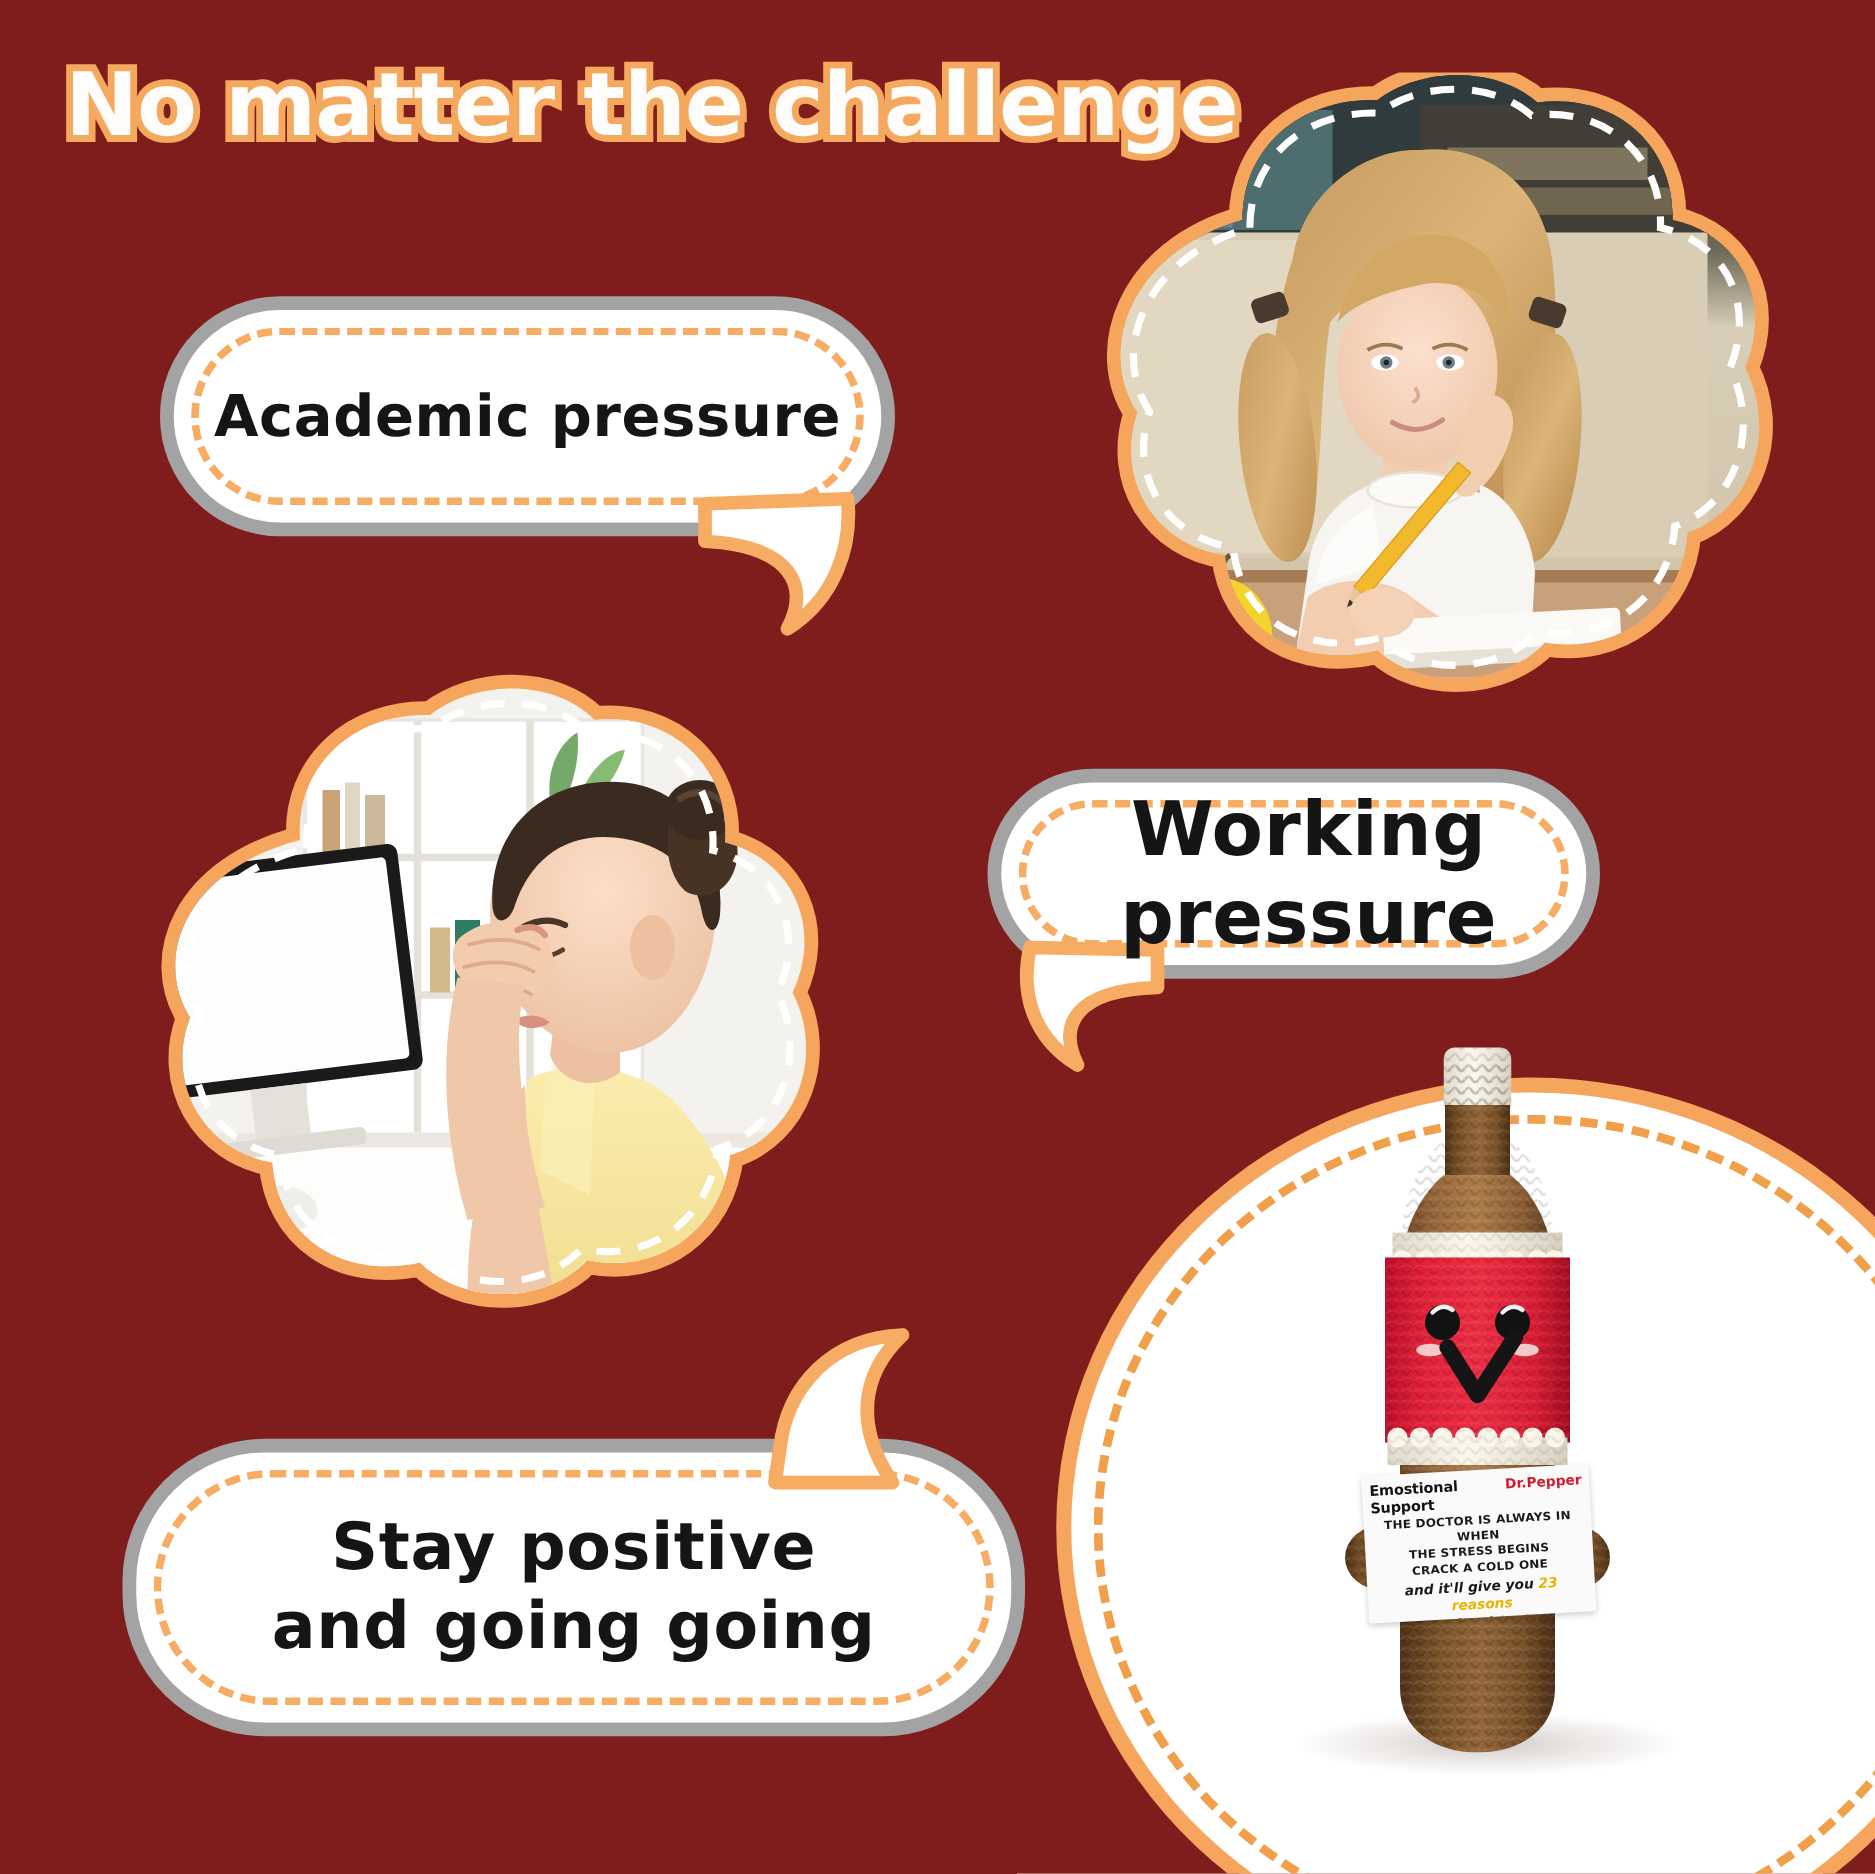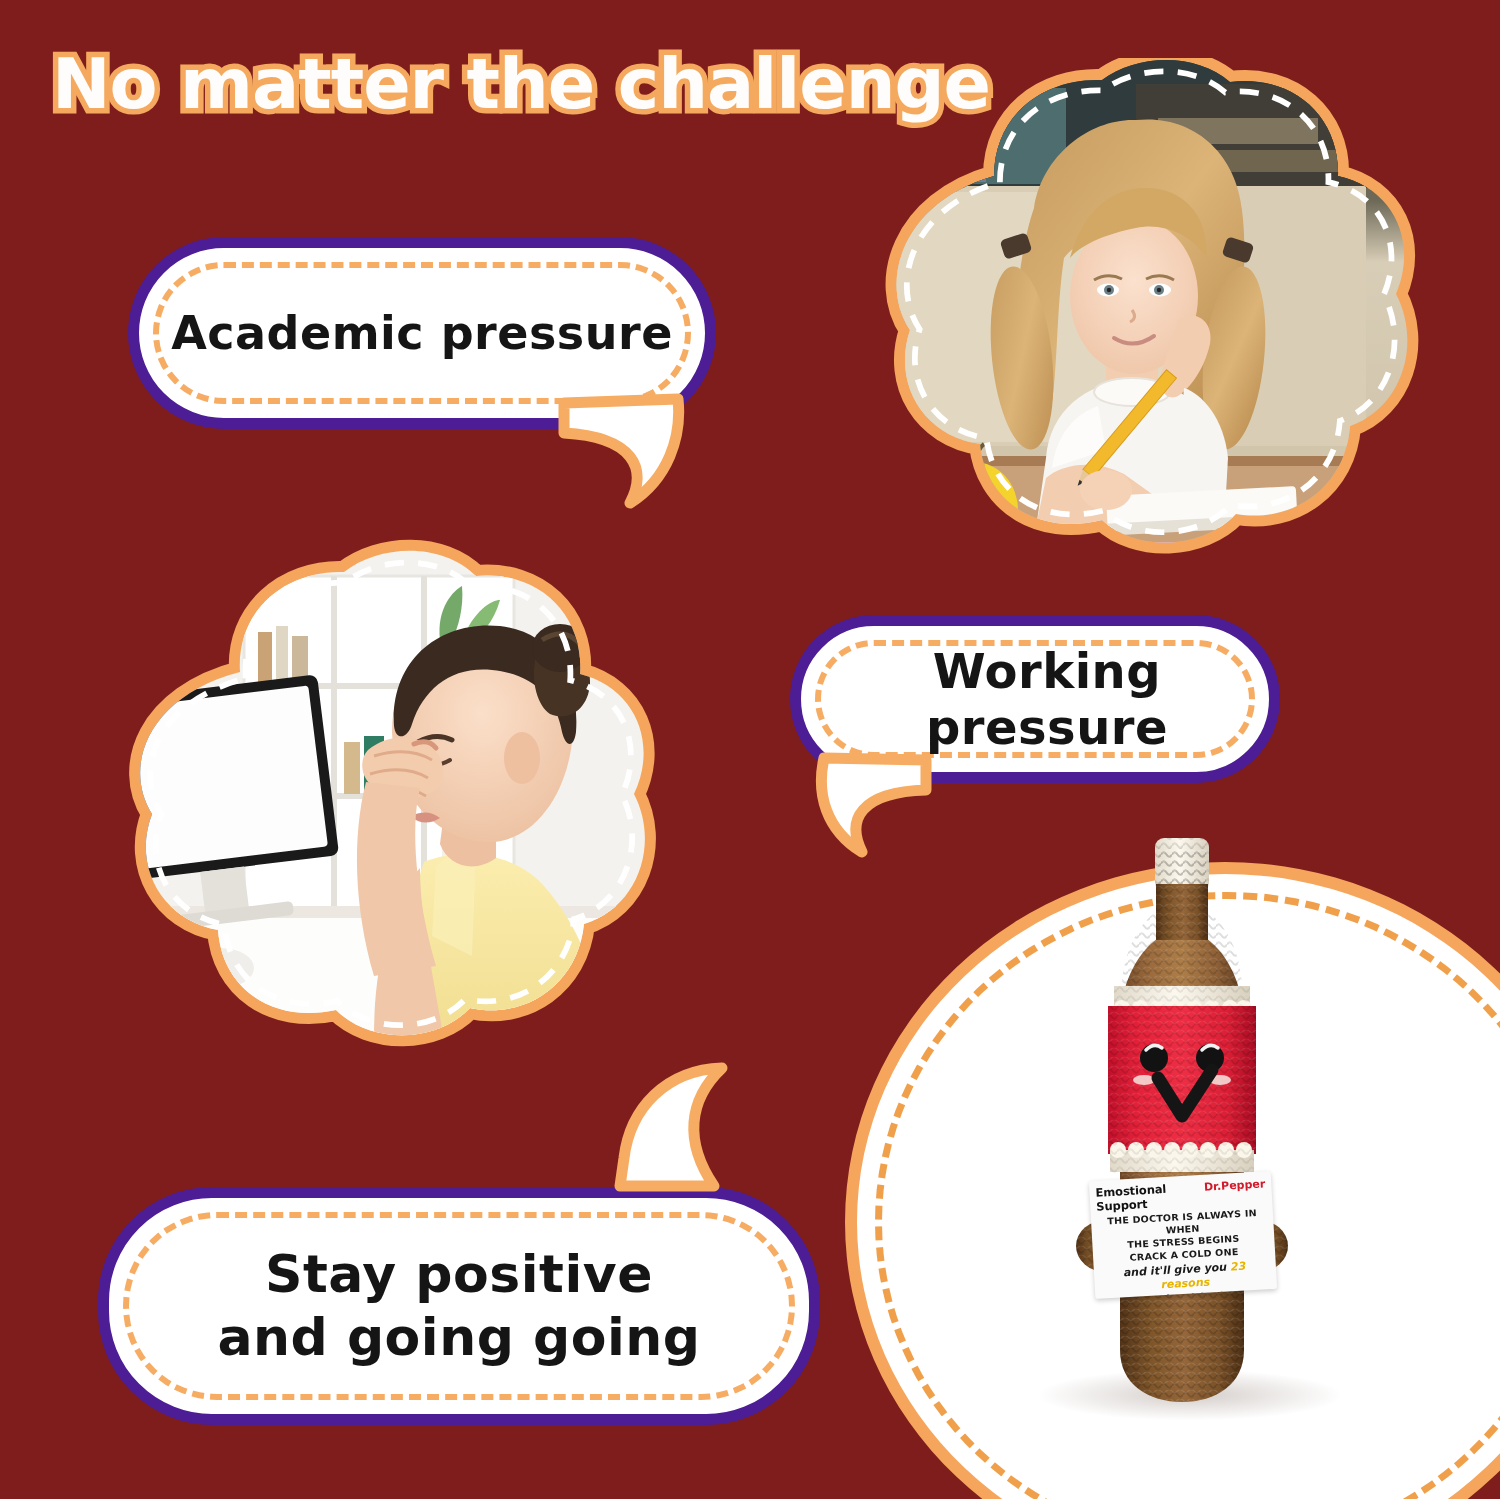--- a/index.html
+++ b/index.html
@@ -31,21 +31,21 @@
     -webkit-text-stroke: 11px #F4A95E;
     paint-order: stroke fill;
     white-space: nowrap;
     line-height: 1.1;
   }
 
   
   .bubble {
     position: absolute;
     background: #FFFFFF;
-    border: 11px solid #4c1d95;
+    border: 11px solid #a3a3a3;
     box-sizing: border-box;
   }
   .bubble .inner-dash {
     position: absolute;
     left: 14px; right: 14px; top: 14px; bottom: 14px;
     border: 6px dashed #F6AC63;
     box-sizing: border-box;
     pointer-events: none;
   }
   .bubble .btext {
@@ -87,41 +87,40 @@
     left: 790px;
     top: 615px;
     width: 490px;
     height: 168px;
     border-radius: 84px;
     display: flex;
     align-items: center;
     justify-content: center;
   }
   #bubble-working .inner-dash { border-radius: 72px; }
-  #bubble-working .btext { font-size: 48px; padding-left: 24px; }
+  #bubble-working .btext { font-size: 60px; padding-left: 24px; }
   #tail-working {
     position: absolute;
     left: 808px;
     top: 752px;
     width: 128px;
     height: 106px;
     z-index: 1;
   }
 
   
   #bubble-stay {
     left: 98px;
     top: 1151px;
     width: 722px;
     height: 238px;
     border-radius: 114px;
     display: flex;
     align-items: center;
     justify-content: center;
-    margin-top: 36px;
   }
   #bubble-stay .inner-dash { border-radius: 100px; }
   #bubble-stay .btext { font-size: 52px; line-height: 1.22; }
   #tail-stay {
     position: absolute;
     left: 610px;
     top: 1060px;
     width: 180px;
     height: 132px;
     z-index: 1;

